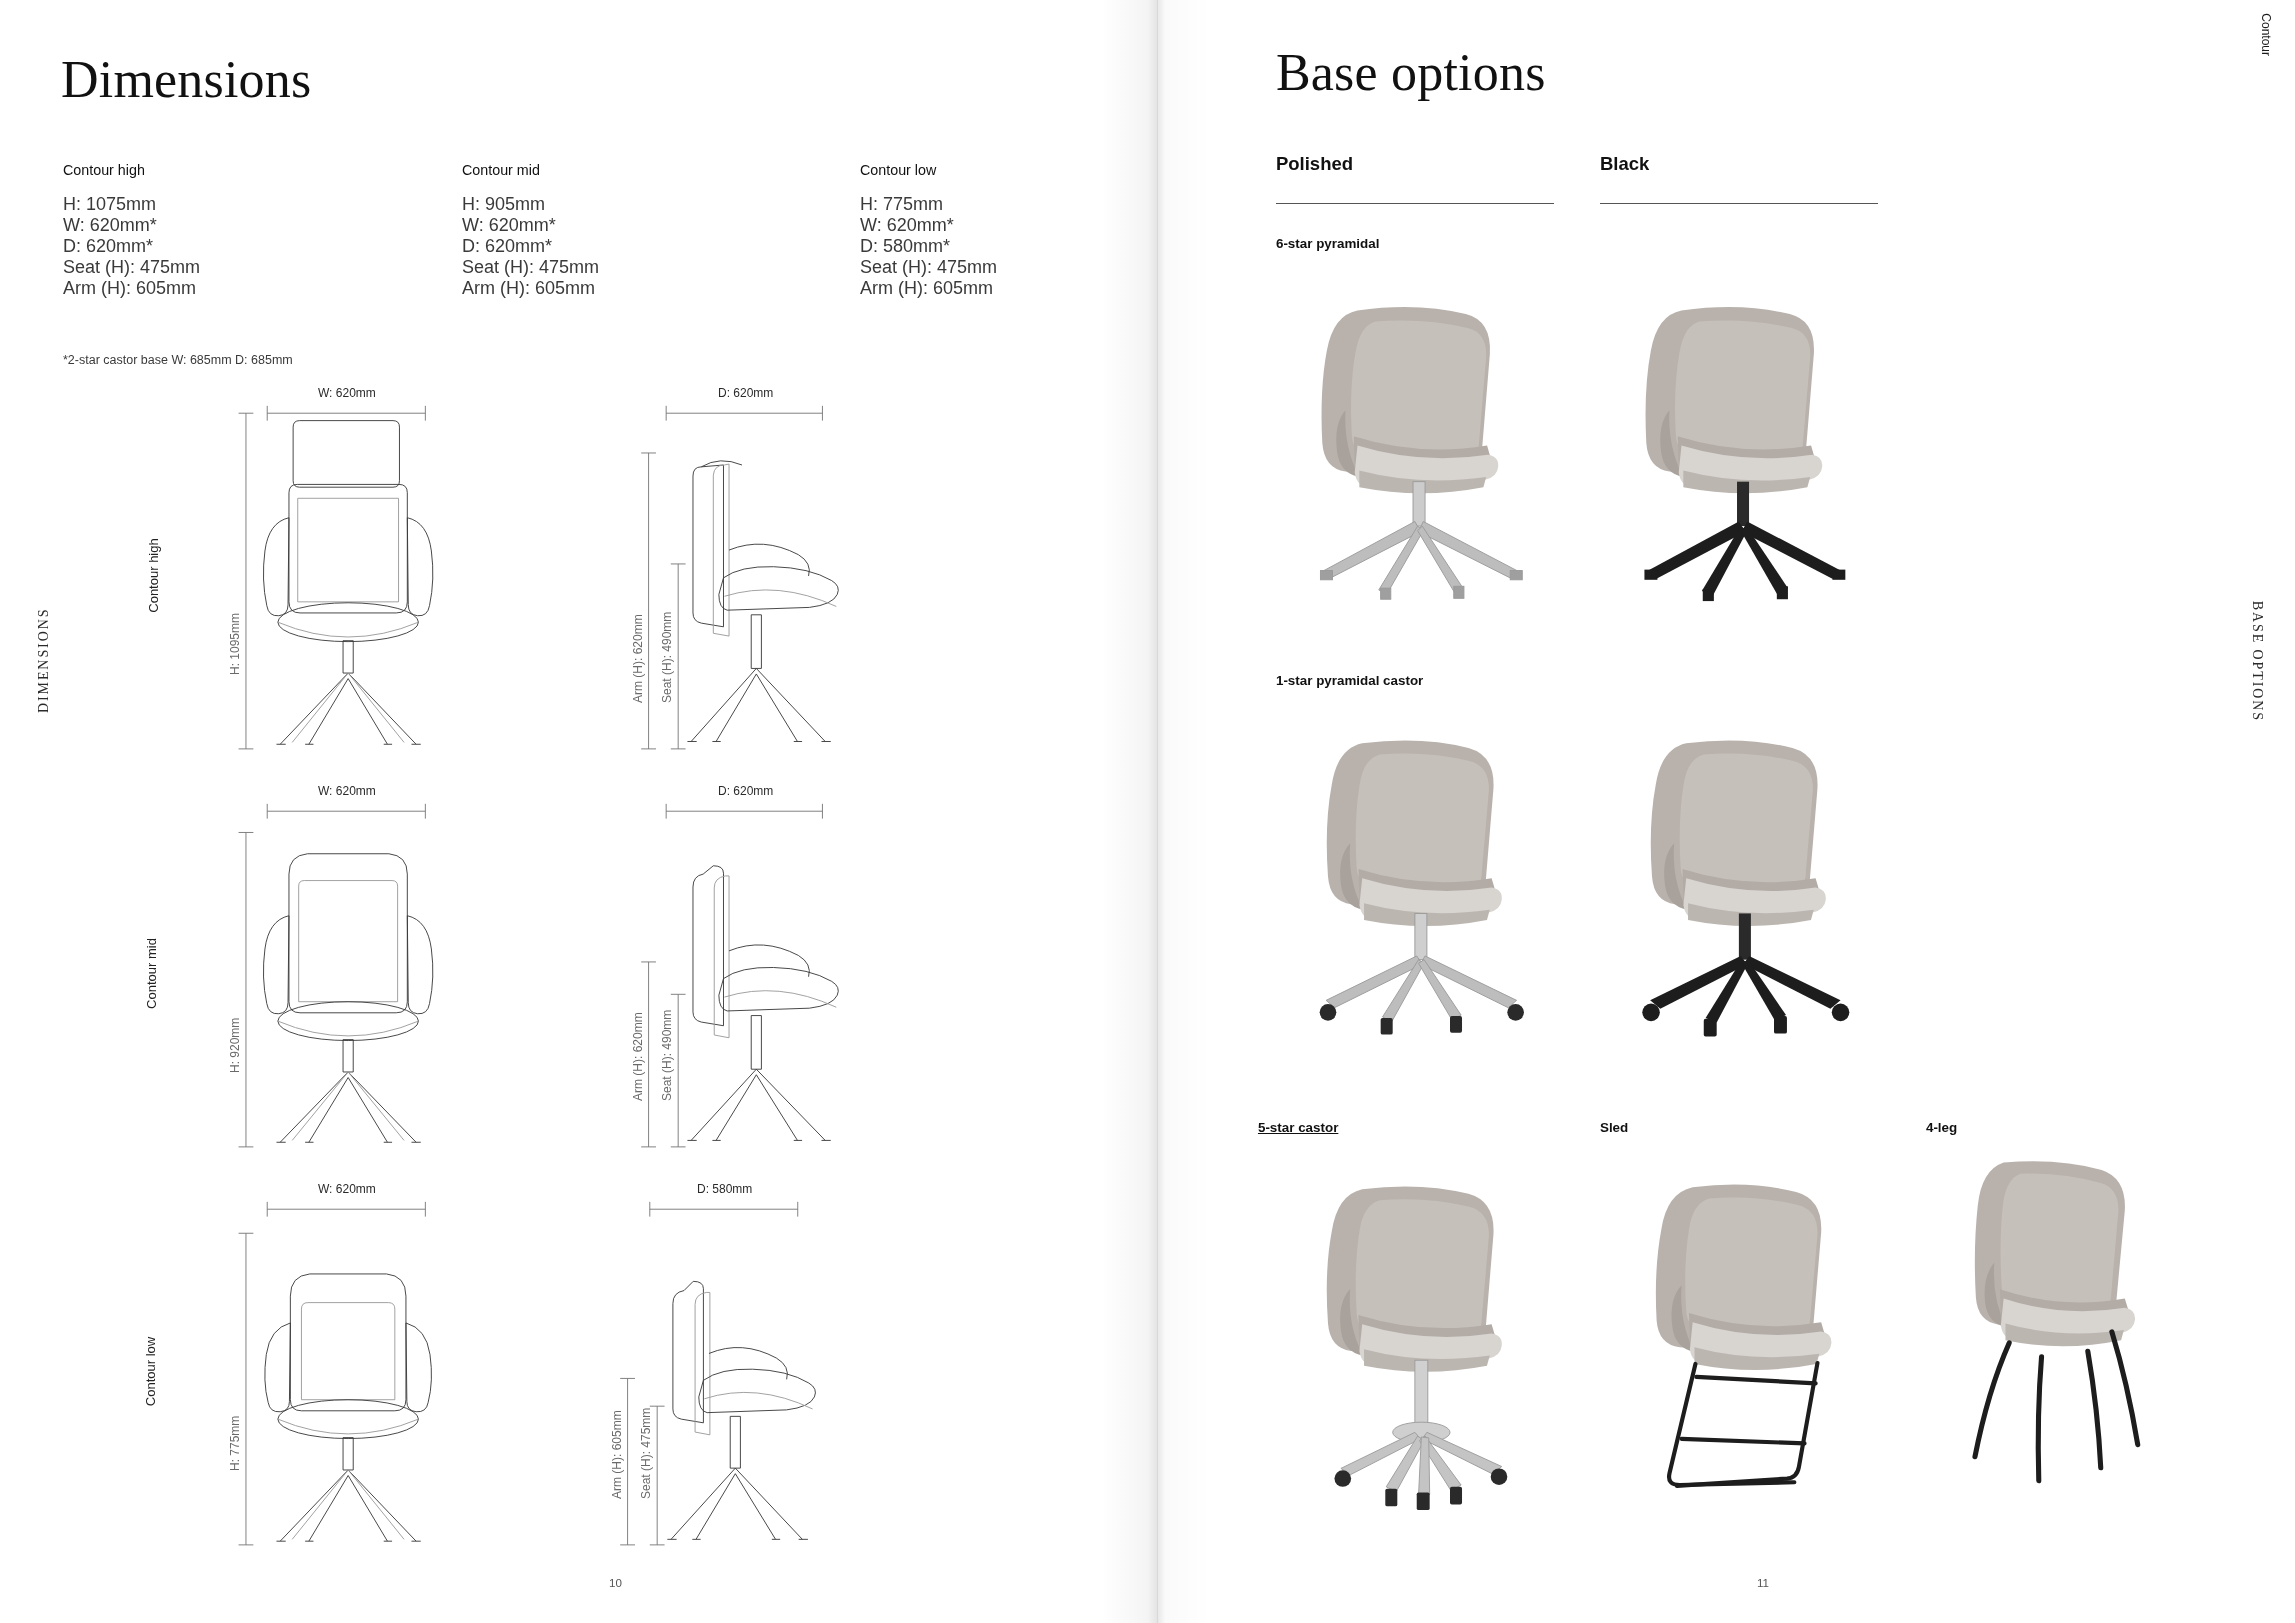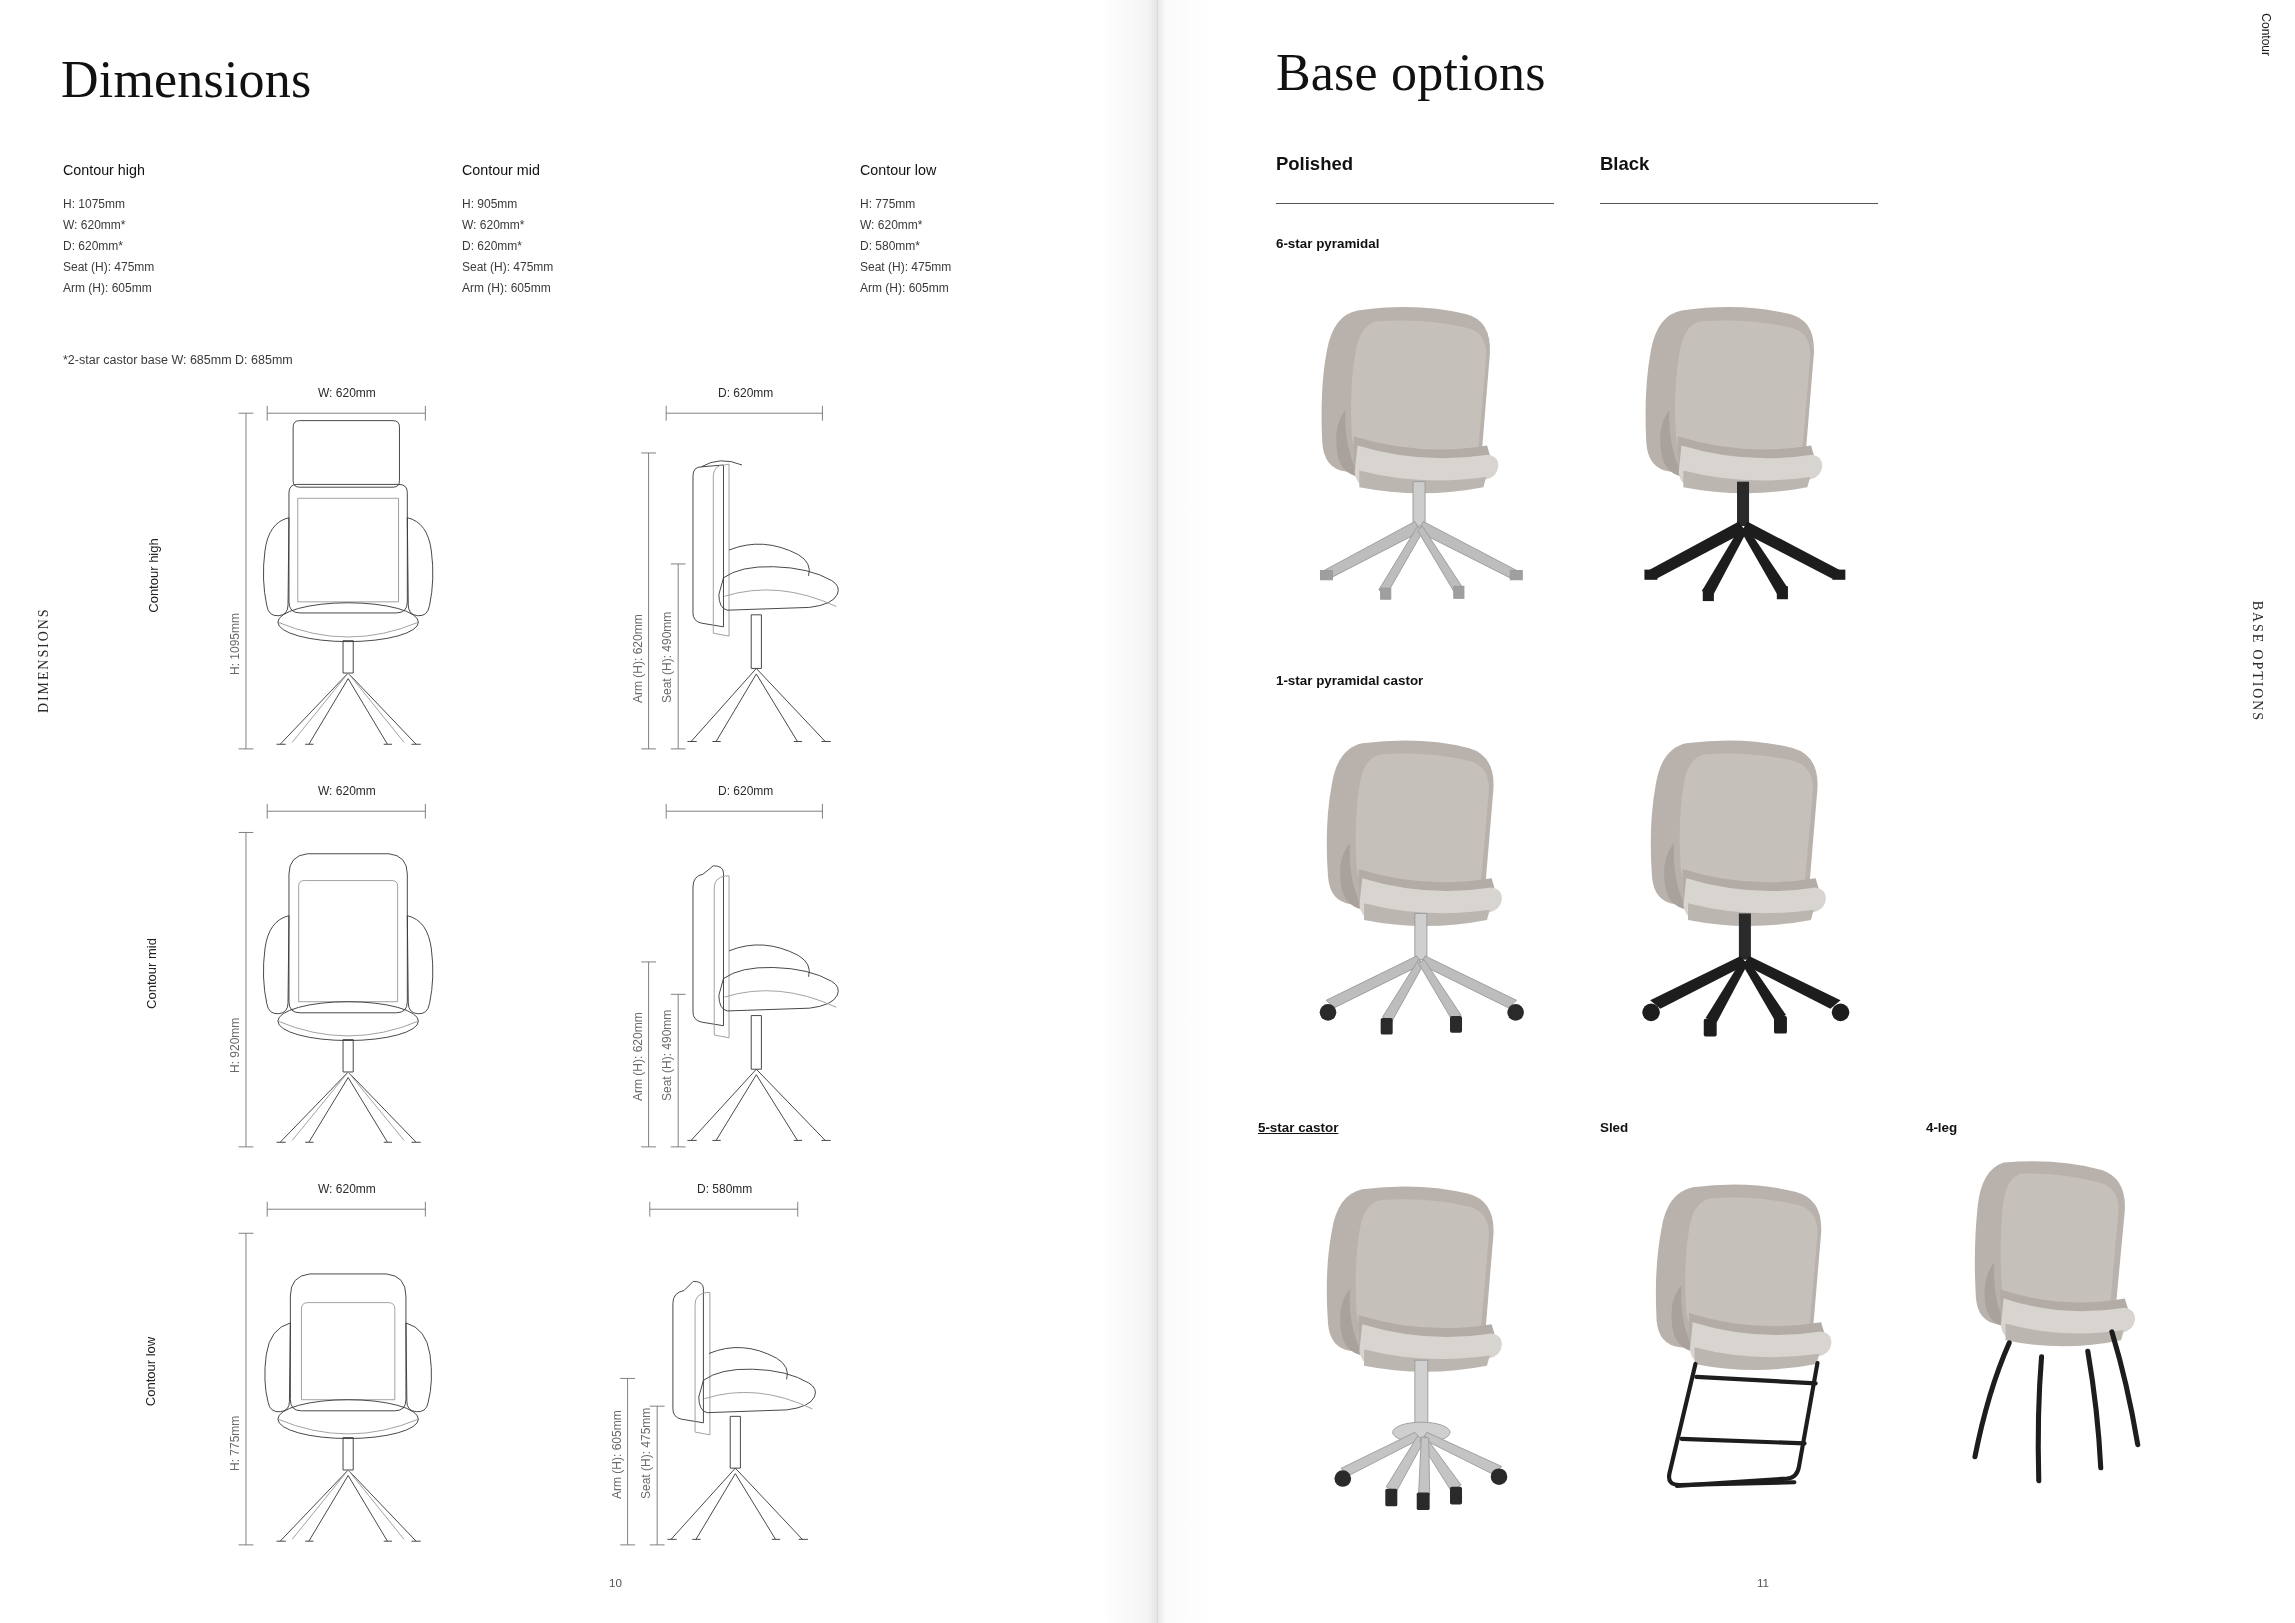--- a/index.html
+++ b/index.html
@@ -41,21 +41,21 @@
 
   
   .dim-title { position:absolute; left:61px; top:50px; }
 
   .dim-cols { position:absolute; left:63px; top:162px; width:995px; }
   .dim-col { position:absolute; top:0; }
   .dim-col h3 {
     font-size:14.3px; font-weight:400; margin:0 0 15.7px 0; color:#111;
   }
   .dim-col ul { list-style:none; margin:0; padding:0; }
-  .dim-col li { font-size:12px; line-height:21px; color:#3a3a3a; }
+  .dim-col li { font-size:18px; line-height:21px; color:#3a3a3a; }
 
   .footnote {
     position:absolute; left:63px; top:353px;
     font-size:12.5px; color:#3a3a3a;
   }
 
   .vert-label-left {
     position:absolute; left:36px; top:713px;
     font-family:"Liberation Serif", serif;
     font-size:14px; letter-spacing:1.9px; color:#2a2a2a;

